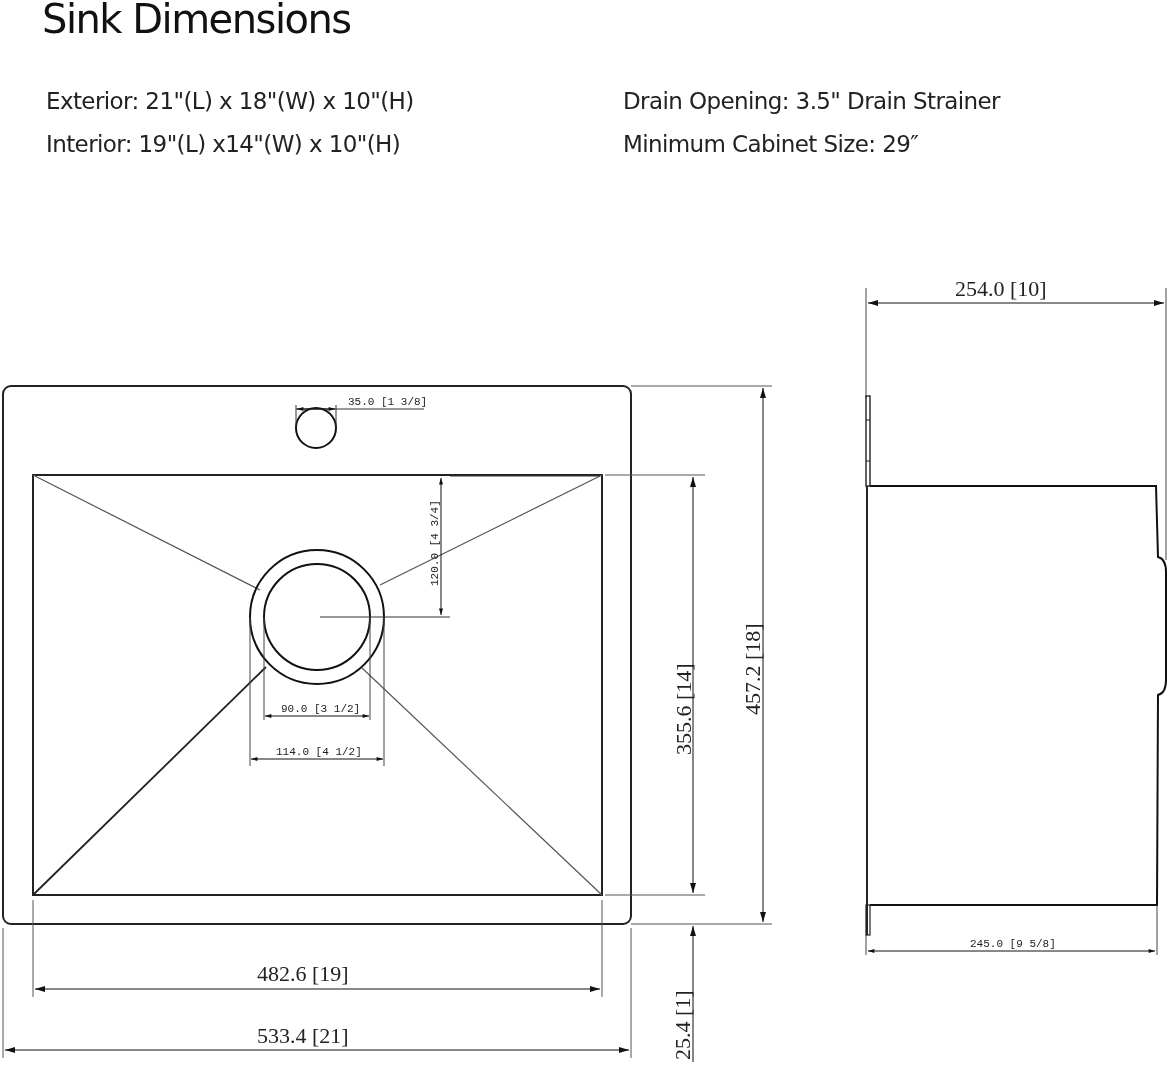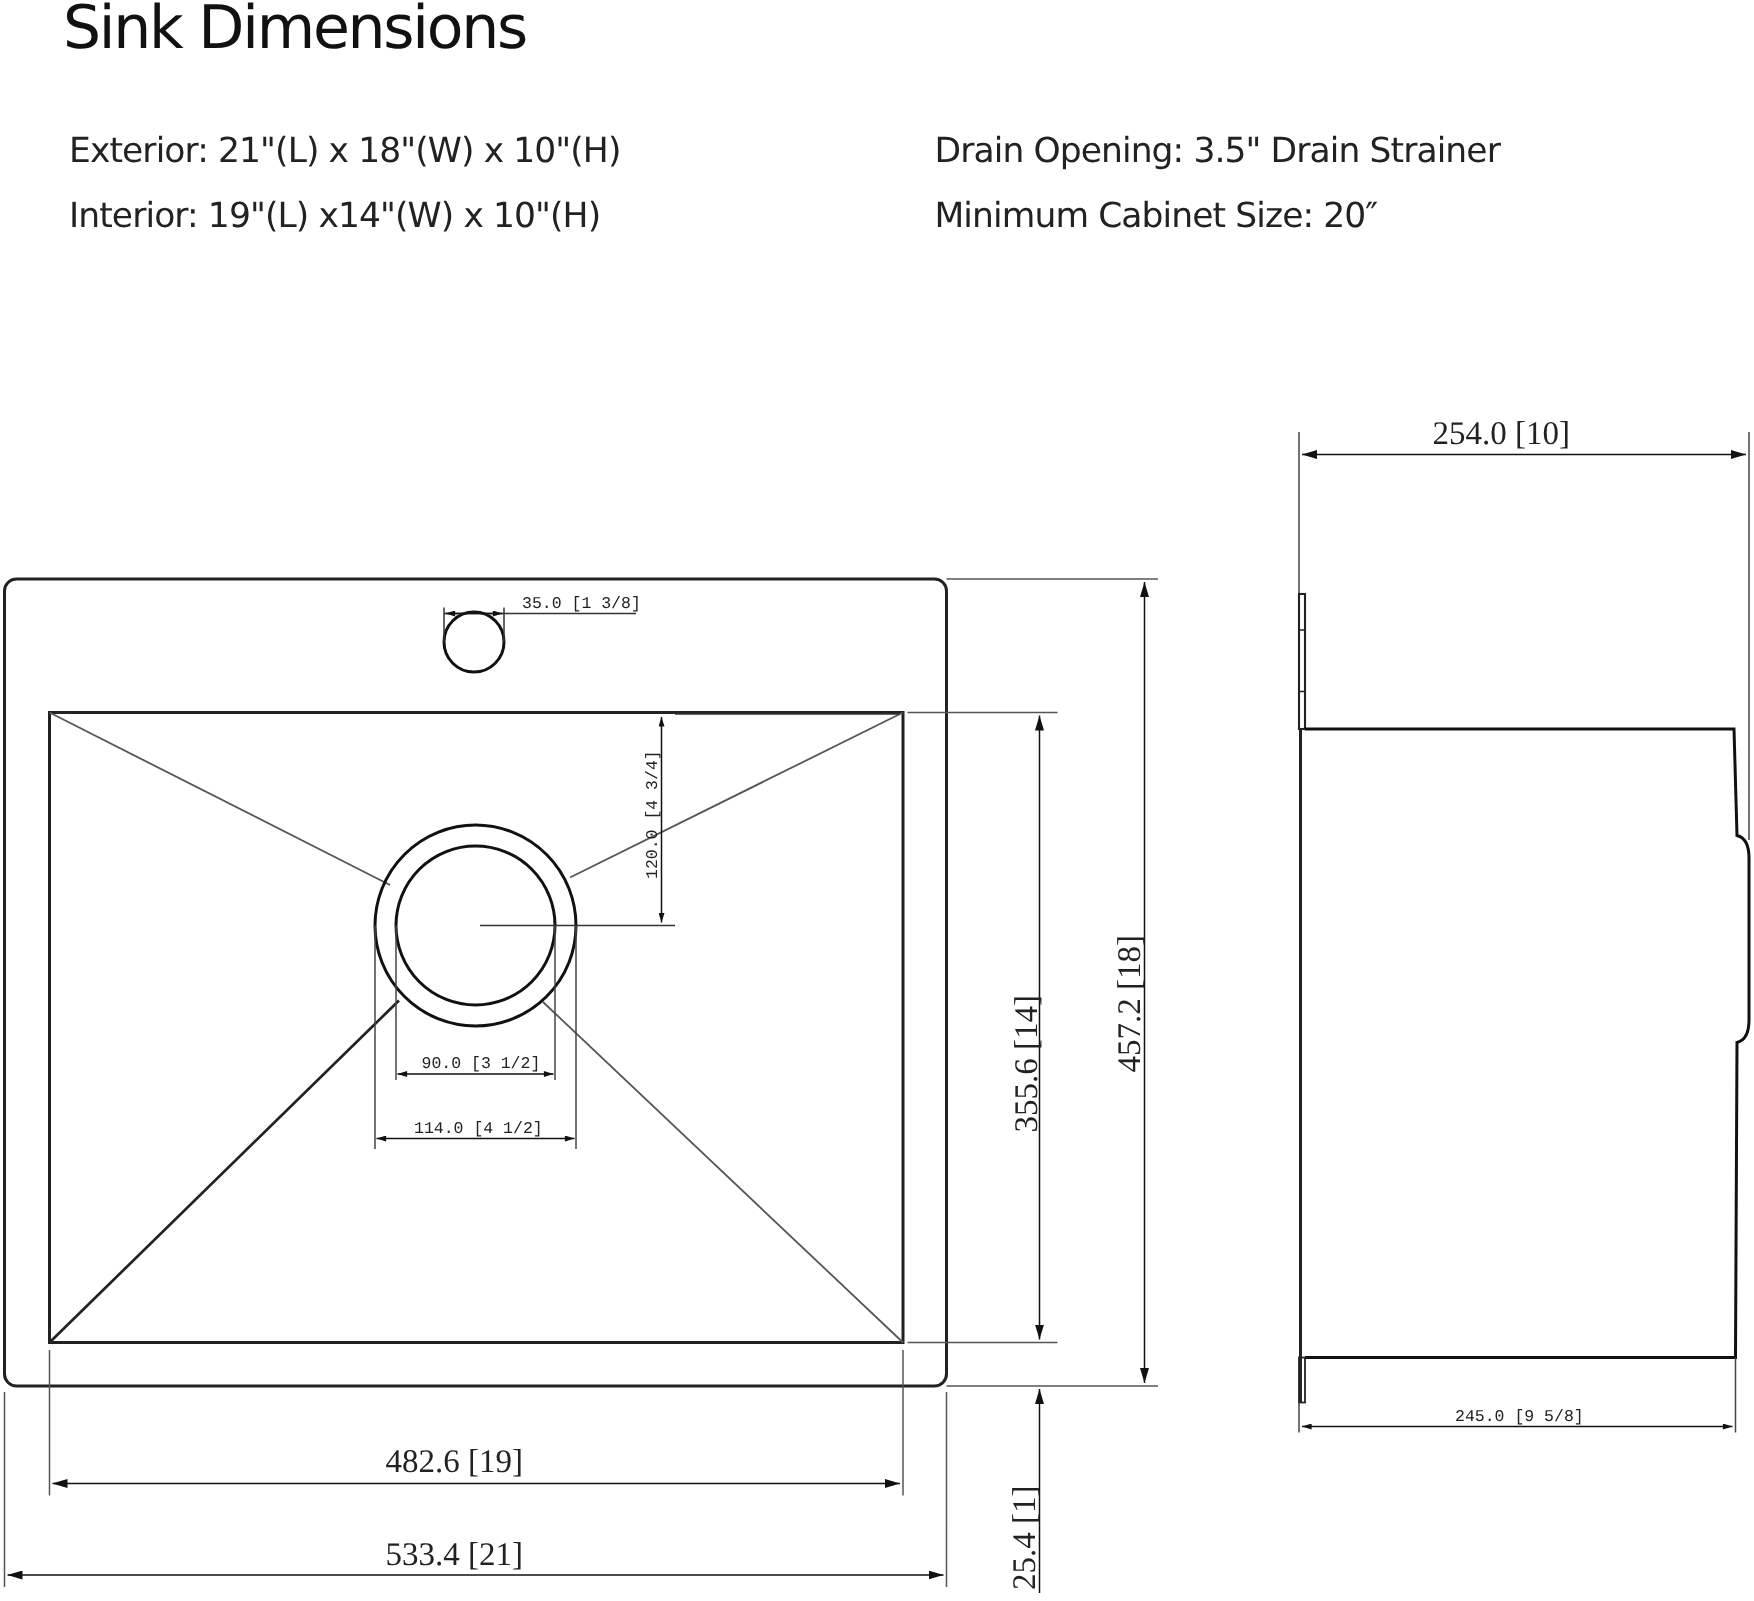--- a/index.html
+++ b/index.html
@@ -11,21 +11,21 @@
   .dim-lg { font-size: 22px; }
   .dim-sm { font-size: 11px; font-family: "Liberation Mono", monospace; }
 </style>
 </head>
 <body>
 
 <div class="title">Sink Dimensions</div>
 <div class="spec" style="left:46px; top:88px;">Exterior: 21"(L) x 18"(W) x 10"(H)</div>
 <div class="spec" style="left:46px; top:131px;">Interior: 19"(L) x14"(W) x 10"(H)</div>
 <div class="spec" style="left:623px; top:88px;">Drain Opening: 3.5" Drain Strainer</div>
-<div class="spec" style="left:623px; top:131px;">Minimum Cabinet Size: 20″</div>
+<div class="spec" style="left:623px; top:131px;">Minimum Cabinet Size: 29″</div>
 
 <svg class="drawing" width="1169" height="1067" viewBox="0 0 1169 1067">
   <defs>
     <marker id="arr" viewBox="0 0 10 6" refX="10" refY="3" markerWidth="10" markerHeight="6" orient="auto-start-reverse" markerUnits="userSpaceOnUse">
       <path d="M0,0 L10,3 L0,6 z" fill="#111"></path>
     </marker>
     <marker id="arrs" viewBox="0 0 8 5" refX="8" refY="2.5" markerWidth="7" markerHeight="4" orient="auto-start-reverse" markerUnits="userSpaceOnUse">
       <path d="M0,0 L8,2.5 L0,5 z" fill="#111"></path>
     </marker>
   </defs>

